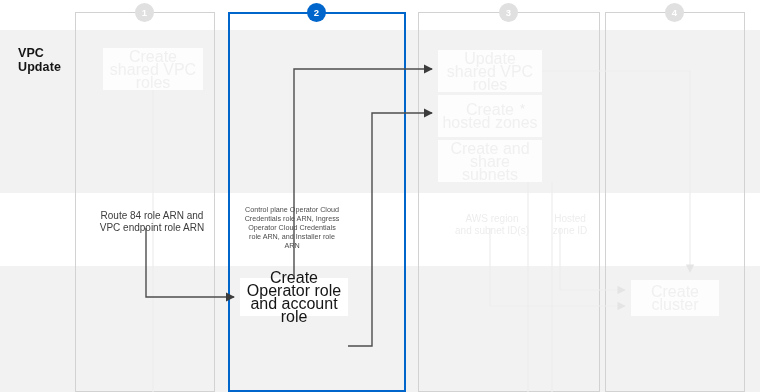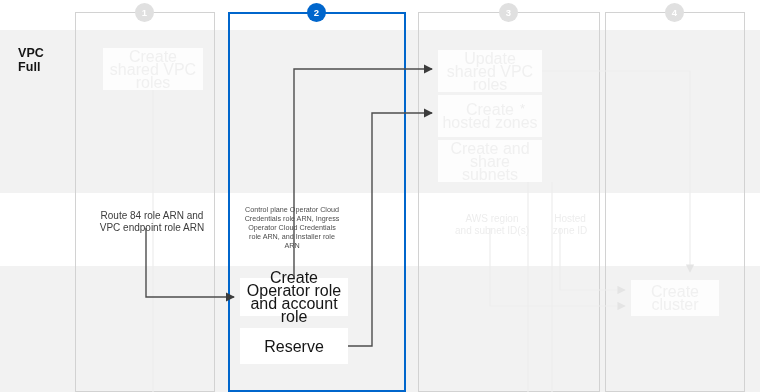--- a/index.html
+++ b/index.html
@@ -108,21 +108,21 @@
 </style>
 </head>
 <body>
 
 <div id="stage">
 
   <div class="band band-top"></div>
   <div class="band band-bottom"></div>
 
   <div class="rowlabel vpc">VPC
-Full</div>
+Update</div>
 
   <div class="col col-1"></div>
   <div class="col col-2 active"></div>
   <div class="col col-3"></div>
   <div class="col col-4"></div>
 
   <div class="badge badge-1">1</div>
   <div class="badge badge-2 active">2</div>
   <div class="badge badge-3">3</div>
   <div class="badge badge-4">4</div>
@@ -168,21 +168,20 @@
 hosted zones</div>
 
   <div class="asterisk">*</div>
 
   <div class="box faded box-create-subnets">Create and share
 subnets</div>
 
   <div class="box box-create-operator">Create Operator role
 and account role</div>
 
-  <div class="box box-reserve">Reserve</div>
 
   <div class="box faded box-create-cluster">Create cluster</div>
 
   <div class="note note-route53">Route 84 role ARN and
 VPC endpoint role ARN</div>
 
   <div class="note small note-creds">Control plane Operator Cloud
 Credentials role ARN, Ingress
 Operator Cloud Credentials
 role ARN, and Installer role

